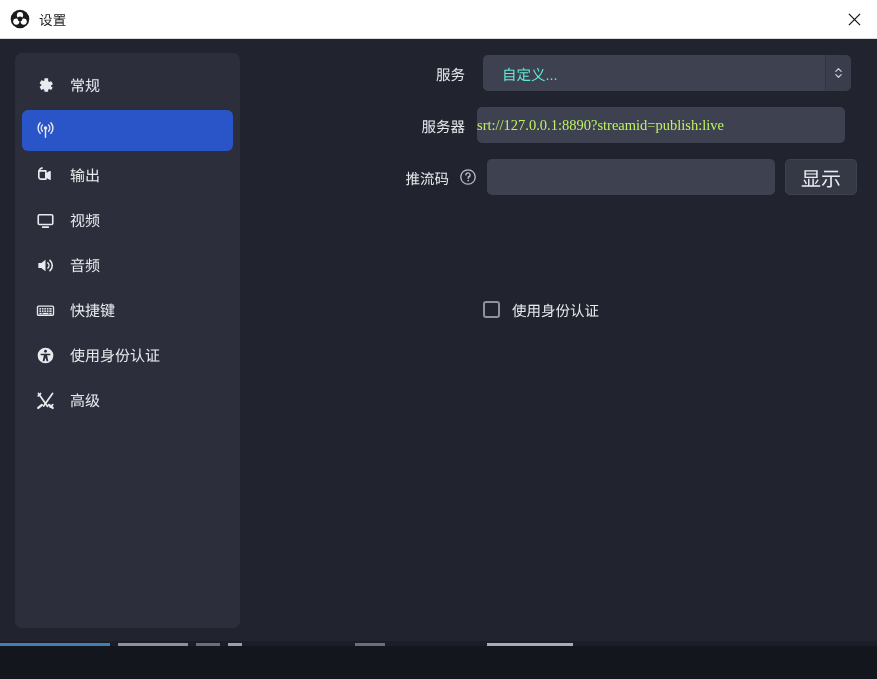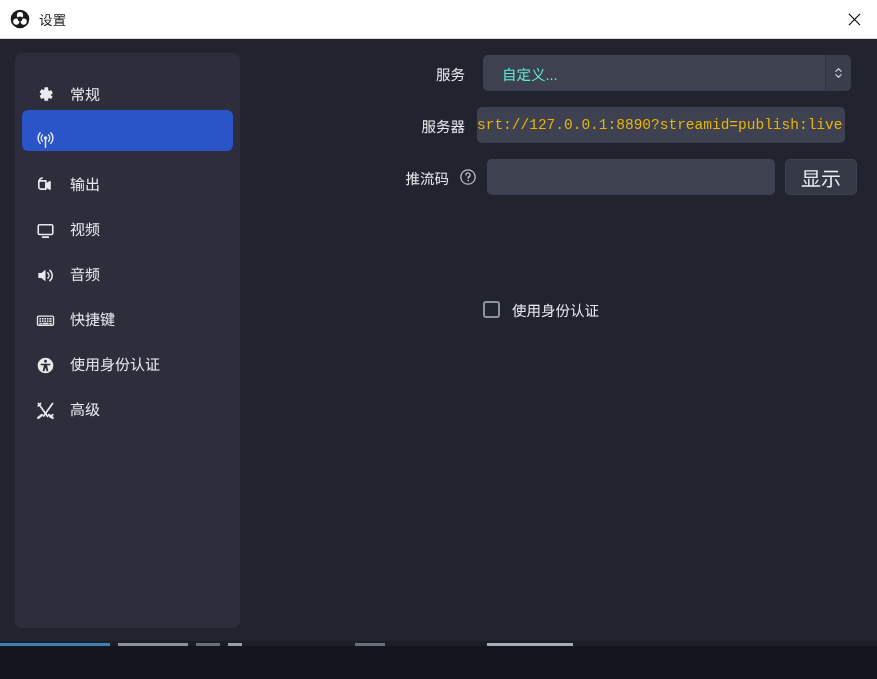--- a/index.html
+++ b/index.html
@@ -77,21 +77,21 @@
     background: #2c2f3b;
     border-radius: 7px;
     padding: 12px 0 0 0;
     box-sizing: border-box;
   }
   .nav-item {
     position: relative;
     height: 41px;
     margin: 0 7px;
     display: flex;
-    align-items: flex-end;
+    align-items: center;
     border-radius: 6px;
     cursor: pointer;
     padding-left: 12px;
     box-sizing: border-box;
   }
   .nav-item + .nav-item { margin-top: 4px; }
   .nav-item.selected { background: #2a55c8; }
   .nav-icon {
     width: 22px;
     height: 22px;
@@ -185,23 +185,23 @@
     cursor: pointer;
   }
   .combo-arrow svg { display: block; }
 
   .text-input {
     width: 368px;
     height: 36px;
     background: #3e4150;
     border: none;
     border-radius: 5px;
-    color: #eab308;
+    color: #bef264;
     font-size: 14.5px;
-    font-family: Liberation Mono, monospace;
+    font-family: Liberation Serif, serif;
     padding: 0 0;
     box-sizing: border-box;
     outline: none;
   }
   .key-input {
     width: 288px;
     height: 36px;
     background: #3e4150;
     border: none;
     border-radius: 5px;

